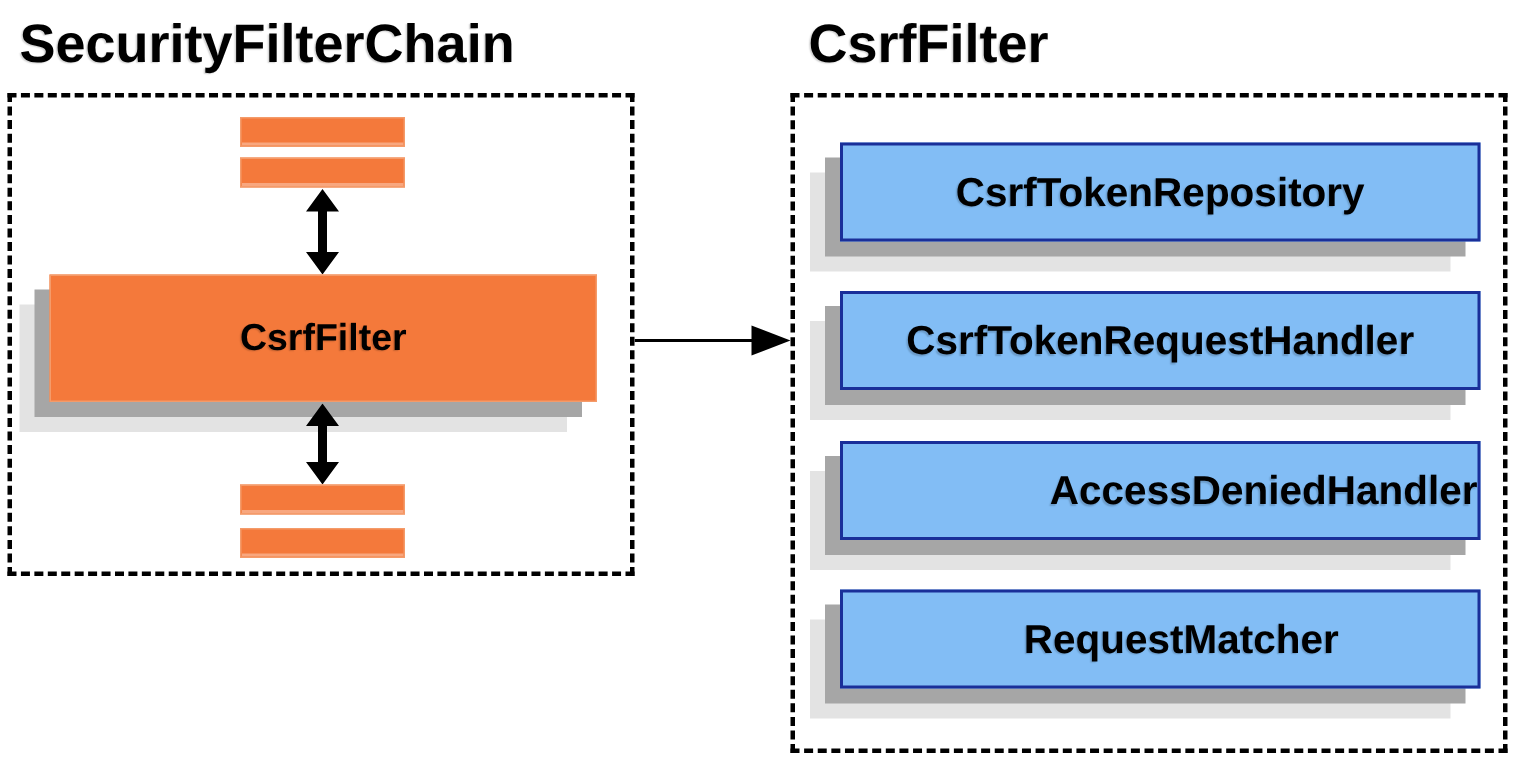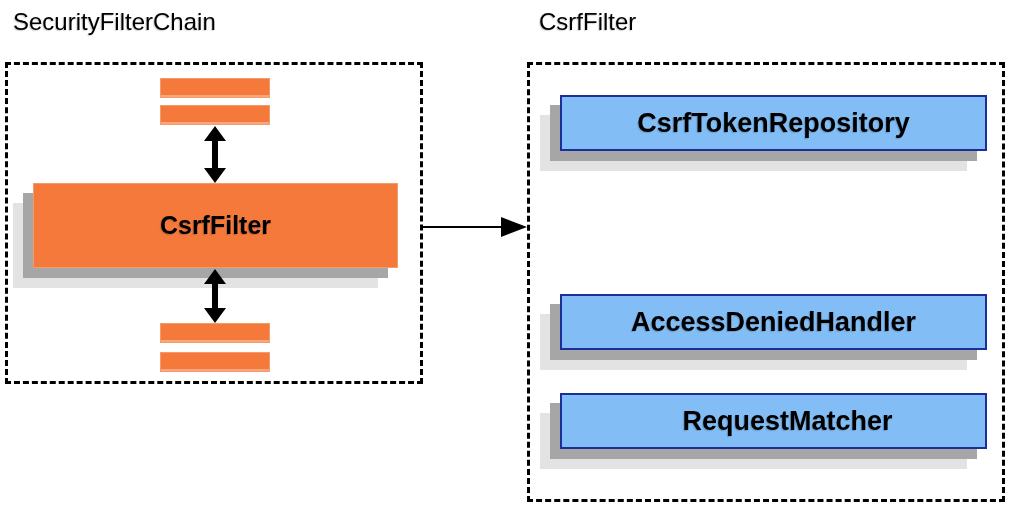--- a/index.html
+++ b/index.html
@@ -14,22 +14,22 @@
   html,body{margin:0;padding:0;background:#ffffff;}
   .canvas{
     position:relative;
     width:1010px;height:505px;
     background:#ffffff;
     font-family:"Liberation Sans","DejaVu Sans",sans-serif;
     overflow:hidden;
   }
   .title{
     position:absolute;
-    font-size:24px;
-    font-weight:normal;
+    font-size:36px;
+    font-weight:bold;
     color:#000;
     white-space:nowrap;
     text-shadow:-1px 1px 1px rgba(0,0,0,0.18);
   }
   .title-left{left:13px;top:8px;}
   .title-right{left:539px;top:8px;}
   .dashed{
     position:absolute;
     border:3px dashed #000;
     box-sizing:border-box;
@@ -57,30 +57,30 @@
     box-sizing:border-box;
     box-shadow:-10px 10px 0 var(--shadow-dark),-20px 20px 0 var(--shadow-light);
     display:flex;align-items:center;justify-content:center;
   }
   .filter-box .label{
     font-size:25px;font-weight:bold;color:#000;
     text-shadow:-1px 1px 1px rgba(0,0,0,0.18);
   }
   .component-box{
     position:absolute;
-    left:560px;width:427px;height:56px;
+    left:560px;width:427px;height:66px;
     background:var(--box-blue);
     border:2px solid var(--blue-border);
     box-sizing:border-box;
     box-shadow:-10px 10px 0 var(--shadow-dark),-20px 20px 0 var(--shadow-light);
     display:flex;align-items:center;justify-content:center;
   }
   .comp1{top:95px;}
   .comp2{top:194px;}
-  .comp3{top:294px;}
+  .comp3{top:294px;justify-content:flex-end;}
   .comp4{top:393px;padding-left:28px;}
   .component-box .label{
     font-size:27px;font-weight:bold;color:#000;
     text-shadow:-1px 1px 1px rgba(0,0,0,0.18);
   }
   .varrow{position:absolute;left:200px;width:30px;}
   .varrow1{top:126px;height:57px;}
   .varrow2{top:269px;height:54px;}
   .harrow{position:absolute;left:423px;top:215px;width:104px;height:24px;}
   svg{display:block;}
@@ -121,20 +121,23 @@
   <div class="harrow">
     <svg width="104" height="24" viewBox="0 0 104 24" xmlns="http://www.w3.org/2000/svg">
       <rect x="0" y="11" width="80" height="2" fill="var(--arrow-black)"></rect>
       <polygon points="78,2 104,12 78,22" fill="var(--arrow-black)"></polygon>
     </svg>
   </div>
 
   <div class="component-box comp1">
     <span class="label">CsrfTokenRepository</span>
   </div>
+  <div class="component-box comp2">
+    <span class="label">CsrfTokenRequestHandler</span>
+  </div>
   <div class="component-box comp3">
     <span class="label">AccessDeniedHandler</span>
   </div>
   <div class="component-box comp4">
     <span class="label">RequestMatcher</span>
   </div>
 
 </div>
 
 </body></html>

